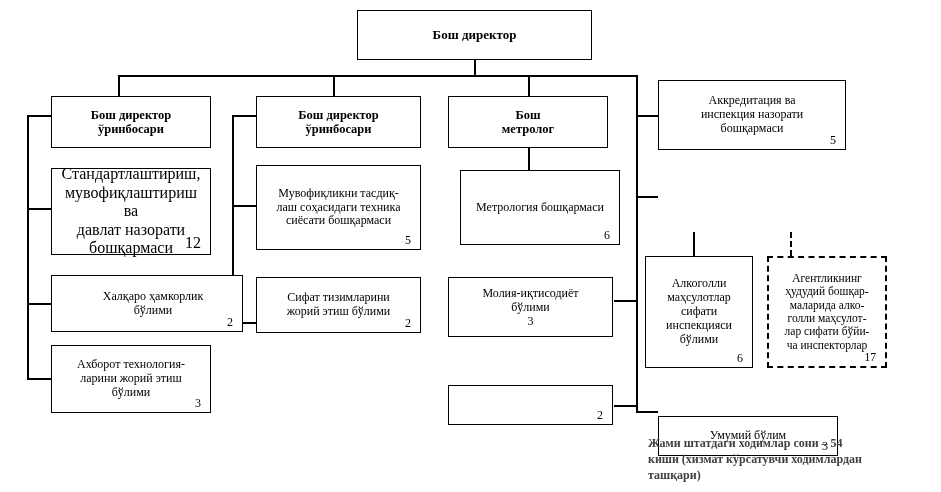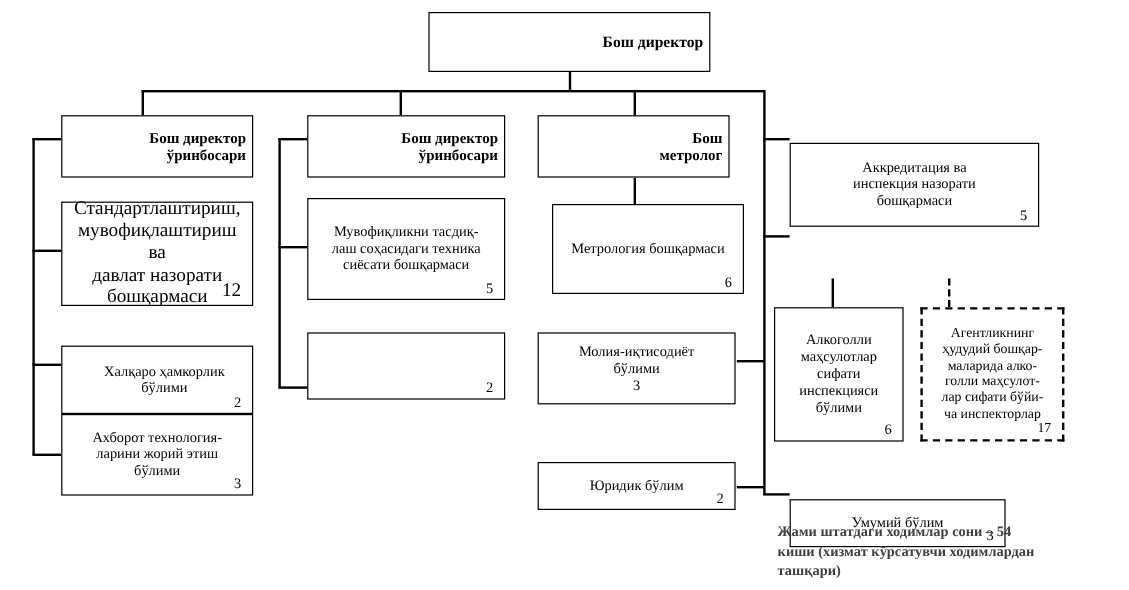--- a/index.html
+++ b/index.html
@@ -25,21 +25,21 @@
   }
   .box.dashed{border:2px dashed #000;}
   .box .title{
     display:block;
     width:100%;
     padding:0 5px;
     box-sizing:border-box;
     line-height:1.16;
     white-space:pre-line;
   }
-  .box.bold .title{font-weight:bold;text-align:right;}
+  .box.bold .title{font-weight:bold;}
   .box .count{
     position:absolute;
     right:9px;
     bottom:3px;
     line-height:1;
   }
   .box.countcenter .count{
     position:static;
     right:auto;bottom:auto;
     margin-top:1px;
@@ -107,21 +107,21 @@
   <div class="box bold" style="left:256px;top:96px;width:165px;height:52px;font-size:12.5px;">
     <span class="title">Бош  директор
 ўринбосари</span>
   </div>
 
   <div class="box bold" style="left:448px;top:96px;width:160px;height:52px;font-size:12.5px;">
     <span class="title">Бош
 метролог</span>
   </div>
 
-  <div class="box" style="left:658px;top:80px;width:208px;height:70px;font-size:12px;margin-top:39px;">
+  <div class="box" style="left:658px;top:80px;width:188px;height:70px;font-size:12px;">
     <span class="title">Аккредитация ва
 инспекция назорати
 бошқармаси</span>
     <span class="count">5</span>
   </div>
 
   <div class="box" style="left:51px;top:168px;width:160px;height:87px;font-size:16px;">
     <span class="title">Стандартлаштириш,
 мувофиқлаштириш ва
 давлат назорати
@@ -135,27 +135,29 @@
 сиёсати бошқармаси</span>
     <span class="count">5</span>
   </div>
 
   <div class="box" style="left:448px;top:170px;width:160px;height:75px;font-size:12px;margin-left:12px;">
     <span class="title">Метрология бошқармаси</span>
     <span class="count">6</span>
   </div>
 
 
-  <div class="box" style="left:51px;top:288px;width:160px;height:57px;font-size:12px;padding-left:12px;">
+  <div class="box" style="left:51px;top:275px;width:192px;height:57px;font-size:12px;padding-left:12px;">
     <span class="title">Халқаро ҳамкорлик
 бўлими</span>
     <span class="count">2</span>
   </div>
 
   <div class="box" style="left:256px;top:277px;width:165px;height:56px;font-size:12px;">
+    <span class="title">Сифат тизимларини
+жорий этиш бўлими</span>
     <span class="count">2</span>
   </div>
 
   <div class="box countcenter" style="left:448px;top:277px;width:165px;height:60px;font-size:12px;">
     <span class="title">Молия-иқтисодиёт
 бўлими</span>
     <span class="count">3</span>
   </div>
 
   <div class="box" style="left:645px;top:256px;width:108px;height:112px;font-size:12px;">
@@ -178,21 +180,20 @@
   </div>
 
   <div class="box" style="left:51px;top:345px;width:160px;height:68px;font-size:12px;">
     <span class="title">Ахборот  технология-
 ларини жорий этиш
 бўлими</span>
     <span class="count">3</span>
   </div>
 
   <div class="box" style="left:448px;top:385px;width:165px;height:40px;font-size:12px;">
-    <span class="title">Юридик бўлим</span>
     <span class="count">2</span>
   </div>
 
   <div class="box" style="left:658px;top:388px;width:180px;height:40px;font-size:12px;margin-top:28px;">
     <span class="title">Умумий бўлим</span>
     <span class="count">3</span>
   </div>
 
   <div class="footer" style="left:648px;top:436px;width:290px;font-size:12px;">Жами штатдаги ходимлар сони – 54
 киши (хизмат кўрсатувчи ходимлардан

